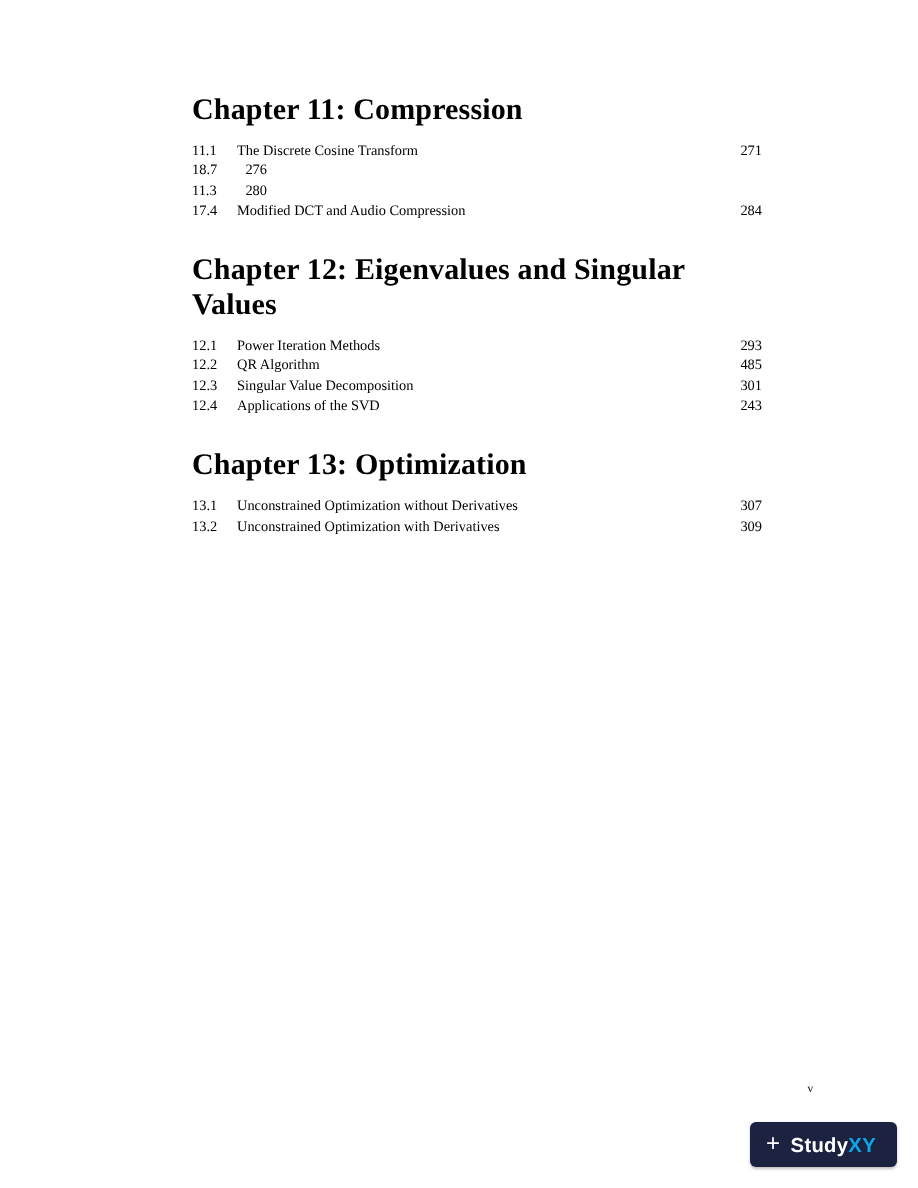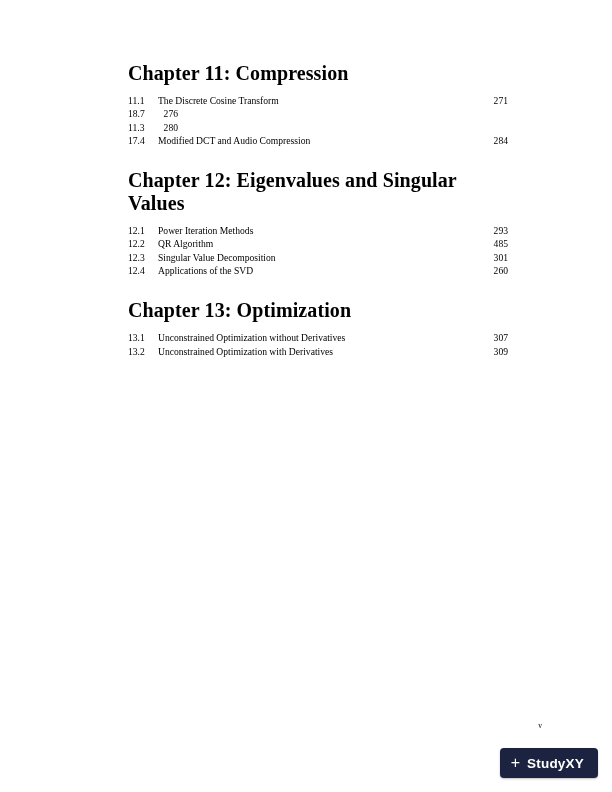--- a/index.html
+++ b/index.html
@@ -91,21 +91,21 @@
     line-height: 16px;
     color: #ffffff;
     font-weight: 400;
   }
   .watermark .brand {
     font-size: 13.5px;
     font-weight: bold;
     letter-spacing: 0.2px;
   }
   .watermark .brand .xy {
-    color: #ffffff;
+    color: #0ea5e9;
   }
 </style>
 </head>
 <body>
 
 <div class="page">
 
   <div class="content">
 
     <div class="chapter-block">
@@ -146,21 +146,21 @@
           <span class="entry-page">485</span>
         </div>
         <div class="entry">
           <span class="entry-num">12.3</span>
           <span class="entry-title">Singular Value Decomposition</span>
           <span class="entry-page">301</span>
         </div>
         <div class="entry">
           <span class="entry-num">12.4</span>
           <span class="entry-title">Applications of the SVD</span>
-          <span class="entry-page">260</span>
+          <span class="entry-page">243</span>
         </div>
       </div>
     </div>
 
     <div class="chapter-block">
       <h2 class="chapter-heading">Chapter 13: Optimization</h2>
       <div class="entries">
         <div class="entry">
           <span class="entry-num">13.1</span>
           <span class="entry-title">Unconstrained Optimization without Derivatives</span>

